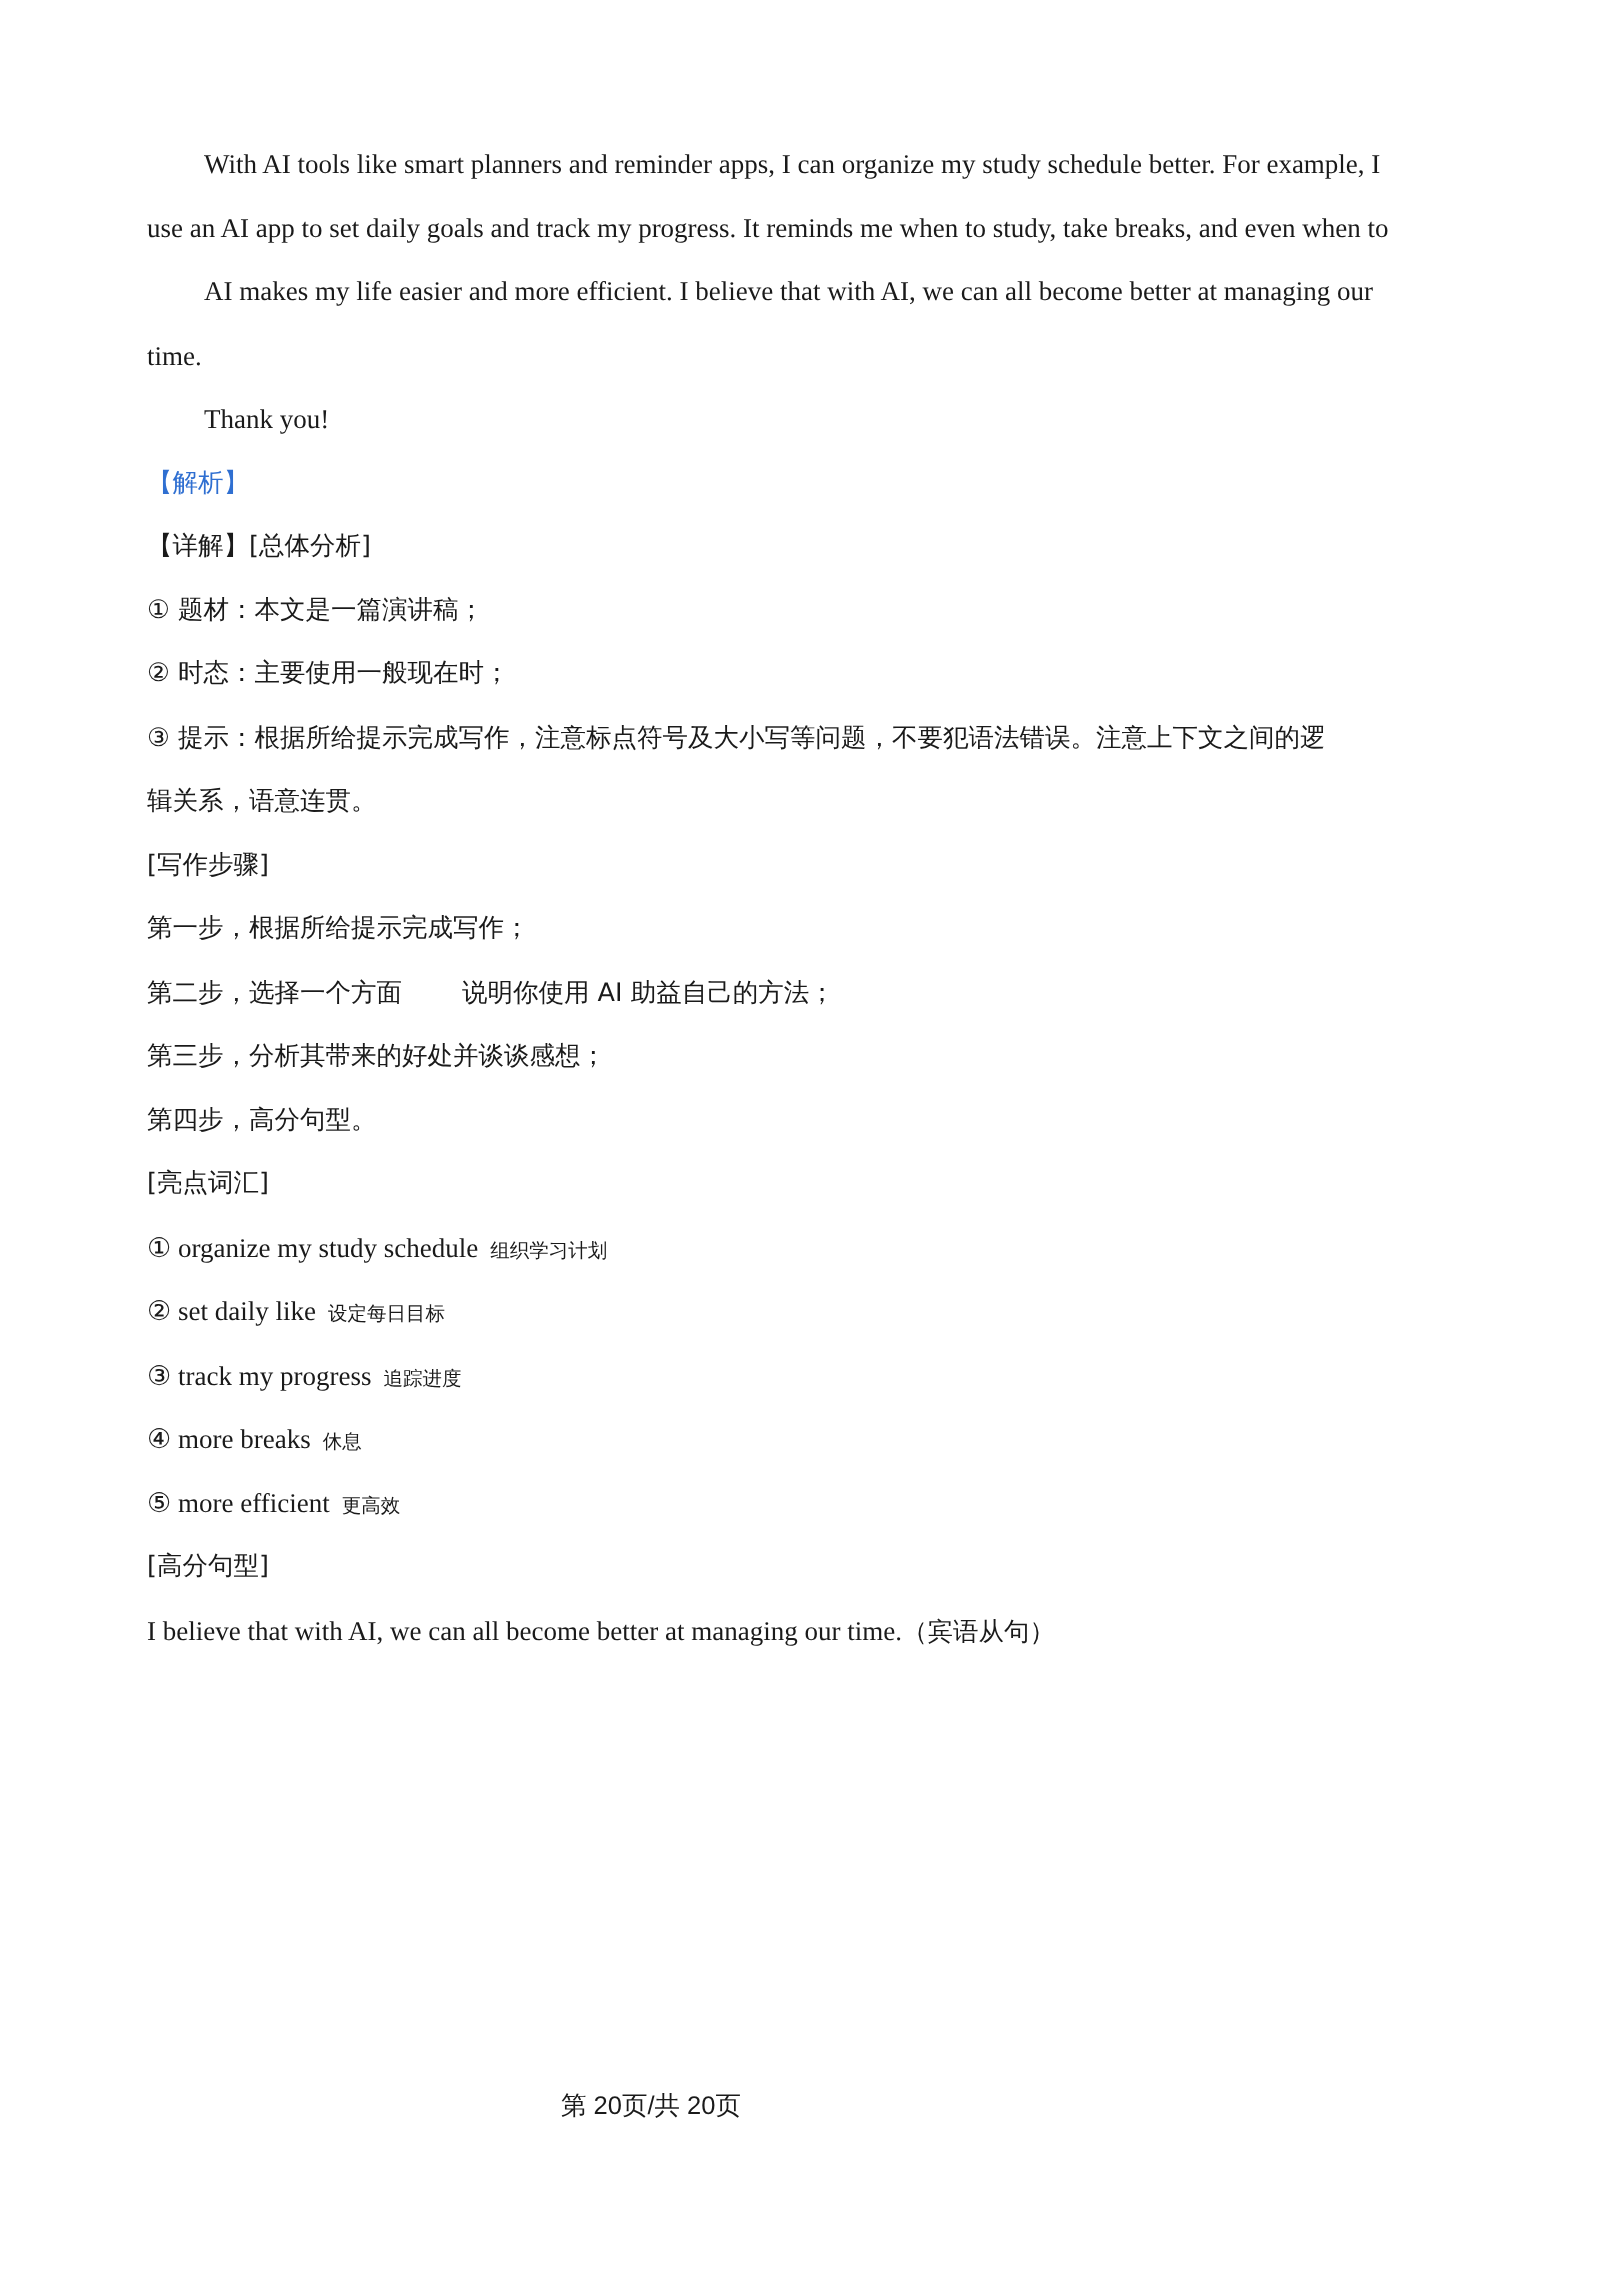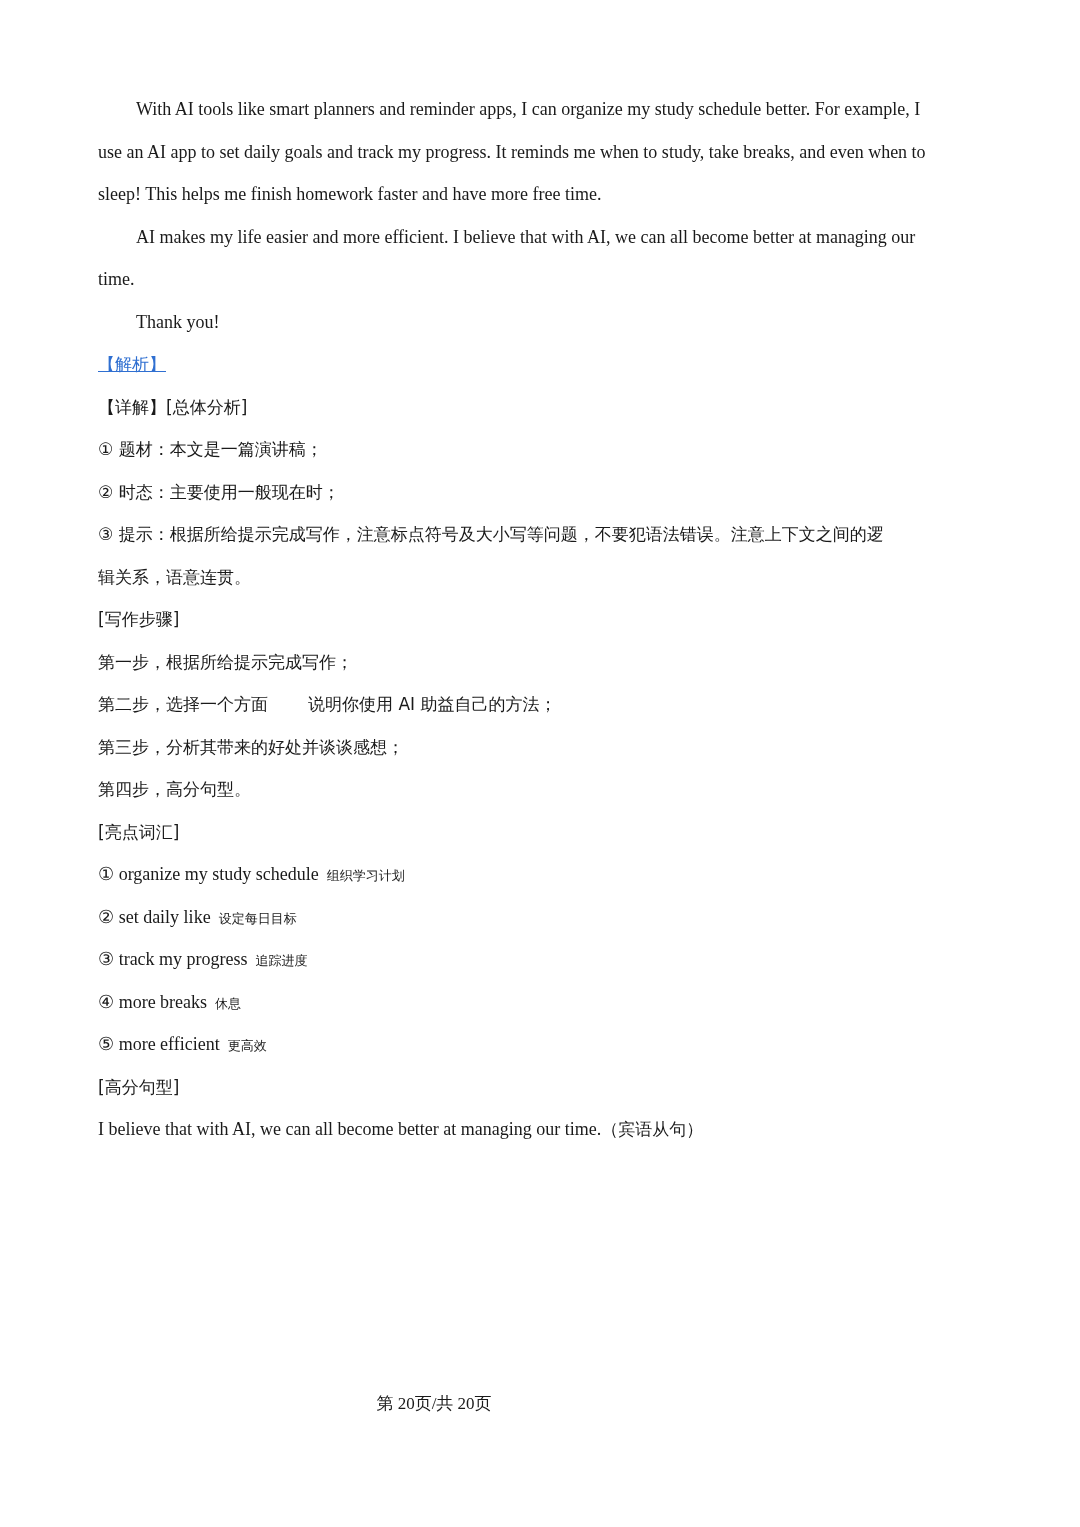--- a/index.html
+++ b/index.html
@@ -33,21 +33,20 @@
       height: 42.5px;
       white-space: nowrap;
     }
     .indent {
       padding-left: 38px;
     }
     .blue-label {
       color: #2f6fd1;
       font-family: "DejaVu Sans", sans-serif;
       font-size: 17px;
-      text-decoration: underline;
     }
     .cn {
       font-family: "DejaVu Sans", sans-serif;
       font-size: 17px;
     }
     .gap {
       display: inline-block;
       width: 40px;
     }
     .vocab-cn {
@@ -56,31 +55,30 @@
       margin-left: 8px;
       margin-top: 12px;
     }
     .footer {
       position: absolute;
       left: 0;
       width: 868px;
       top: 1392px;
       text-align: center;
       font-size: 17px;
-      font-family: Liberation Serif, serif;
+      font-family: Liberation Sans, sans-serif;
     }
   </style>
 </head>
 <body>
 
 <div class="page">
 
   <div class="para-line indent">With AI tools like smart planners and reminder apps, I can organize my study schedule better. For example, I</div>
   <div class="para-line">use an AI app to set daily goals and track my progress. It reminds me when to study, take breaks, and even when to</div>
-  <div class="para-line">sleep! This helps me finish homework faster and have more free time.</div>
 
   <div class="para-line indent">AI makes my life easier and more efficient. I believe that with AI, we can all become better at managing our</div>
   <div class="para-line">time.</div>
 
   <div class="para-line indent">Thank you!</div>
 
   <div class="line blue-label">【解析】</div>
 
   <div class="line cn">【详解】[总体分析]</div>
   <div class="line cn">① 题材：本文是一篇演讲稿；</div>

